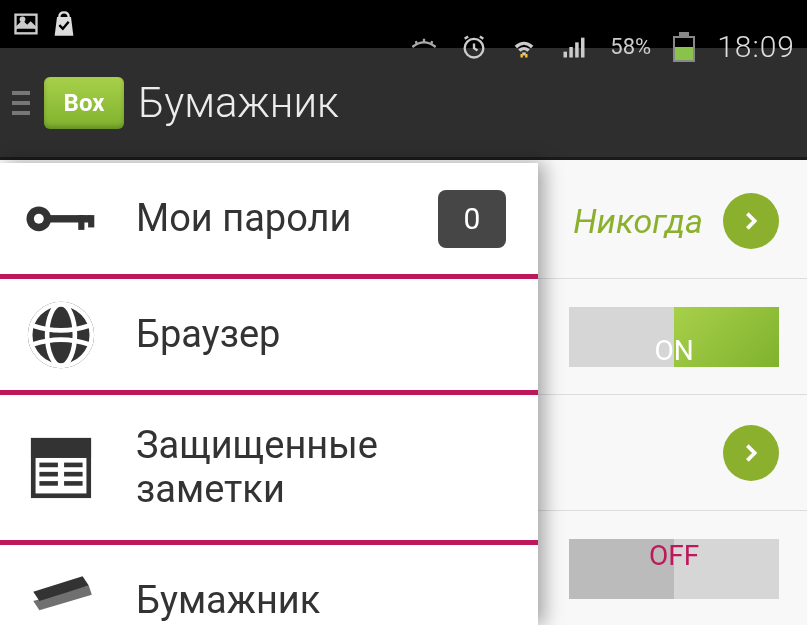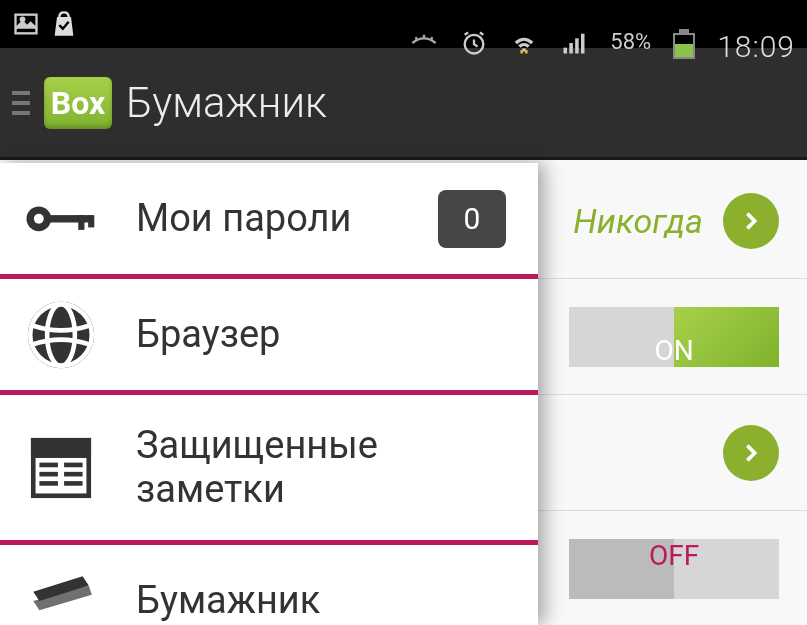--- a/index.html
+++ b/index.html
@@ -13,46 +13,46 @@
     }
     .status-bar {
       height: 48px;
       background: #000;
       display: flex;
       align-items: center;
       color: #b8b8b8;
       padding: 0 12px;
     }
     .status-left { display: flex; gap: 10px; align-items: center; }
-    .status-right { margin-left: auto; display: flex; gap: 22px; align-items: flex-start; margin-top: 45px; }
+    .status-right { margin-left: auto; display: flex; gap: 22px; align-items: center; margin-top: 45px; }
     .status-icon { width: 28px; height: 28px; display: flex; align-items: center; justify-content: center; }
     .battery-pct { font-size: 22px; color: #ccc; }
     .clock { font-size: 30px; color: #ddd; font-weight: 300; letter-spacing: 1px; }
     .battery-icon { width: 22px; height: 30px; position: relative; }
     .battery-body { width: 22px; height: 26px; border: 2px solid #888; position: absolute; bottom: 0; }
     .battery-fill { width: 18px; height: 13px; background: #8bc34a; position: absolute; bottom: 2px; left: 2px; }
     .battery-cap { width: 10px; height: 4px; background: #888; position: absolute; top: 0; left: 6px; }
 
     .app-bar {
       height: 112px;
       background: #2e2e2e;
       display: flex;
       align-items: center;
       padding: 0 12px;
       gap: 14px;
       border-bottom: 3px solid #1a1a1a;
     }
     .hamburger { width: 18px; display: flex; flex-direction: column; gap: 6px; }
     .hamburger span { height: 4px; background: #777; }
     .logo {
-      width: 68px; height: 52px;
+      width: 80px; height: 52px;
       background: linear-gradient(to bottom, #a8d04a, #7fb22e);
       border-radius: 6px;
       display: flex; align-items: center; justify-content: center;
-      color: #fff; font-weight: bold; font-size: 32px;
+      color: #fff; font-weight: bold; font-size: 24px;
       box-shadow: inset 0 -3px 4px rgba(0,0,0,0.2);
       text-align: center;
     }
     .app-title { color: #ececec; font-size: 42px; font-weight: 300; }
 
     .main-content {
       position: absolute;
       top: 163px;
       left: 0;
       right: 0;

